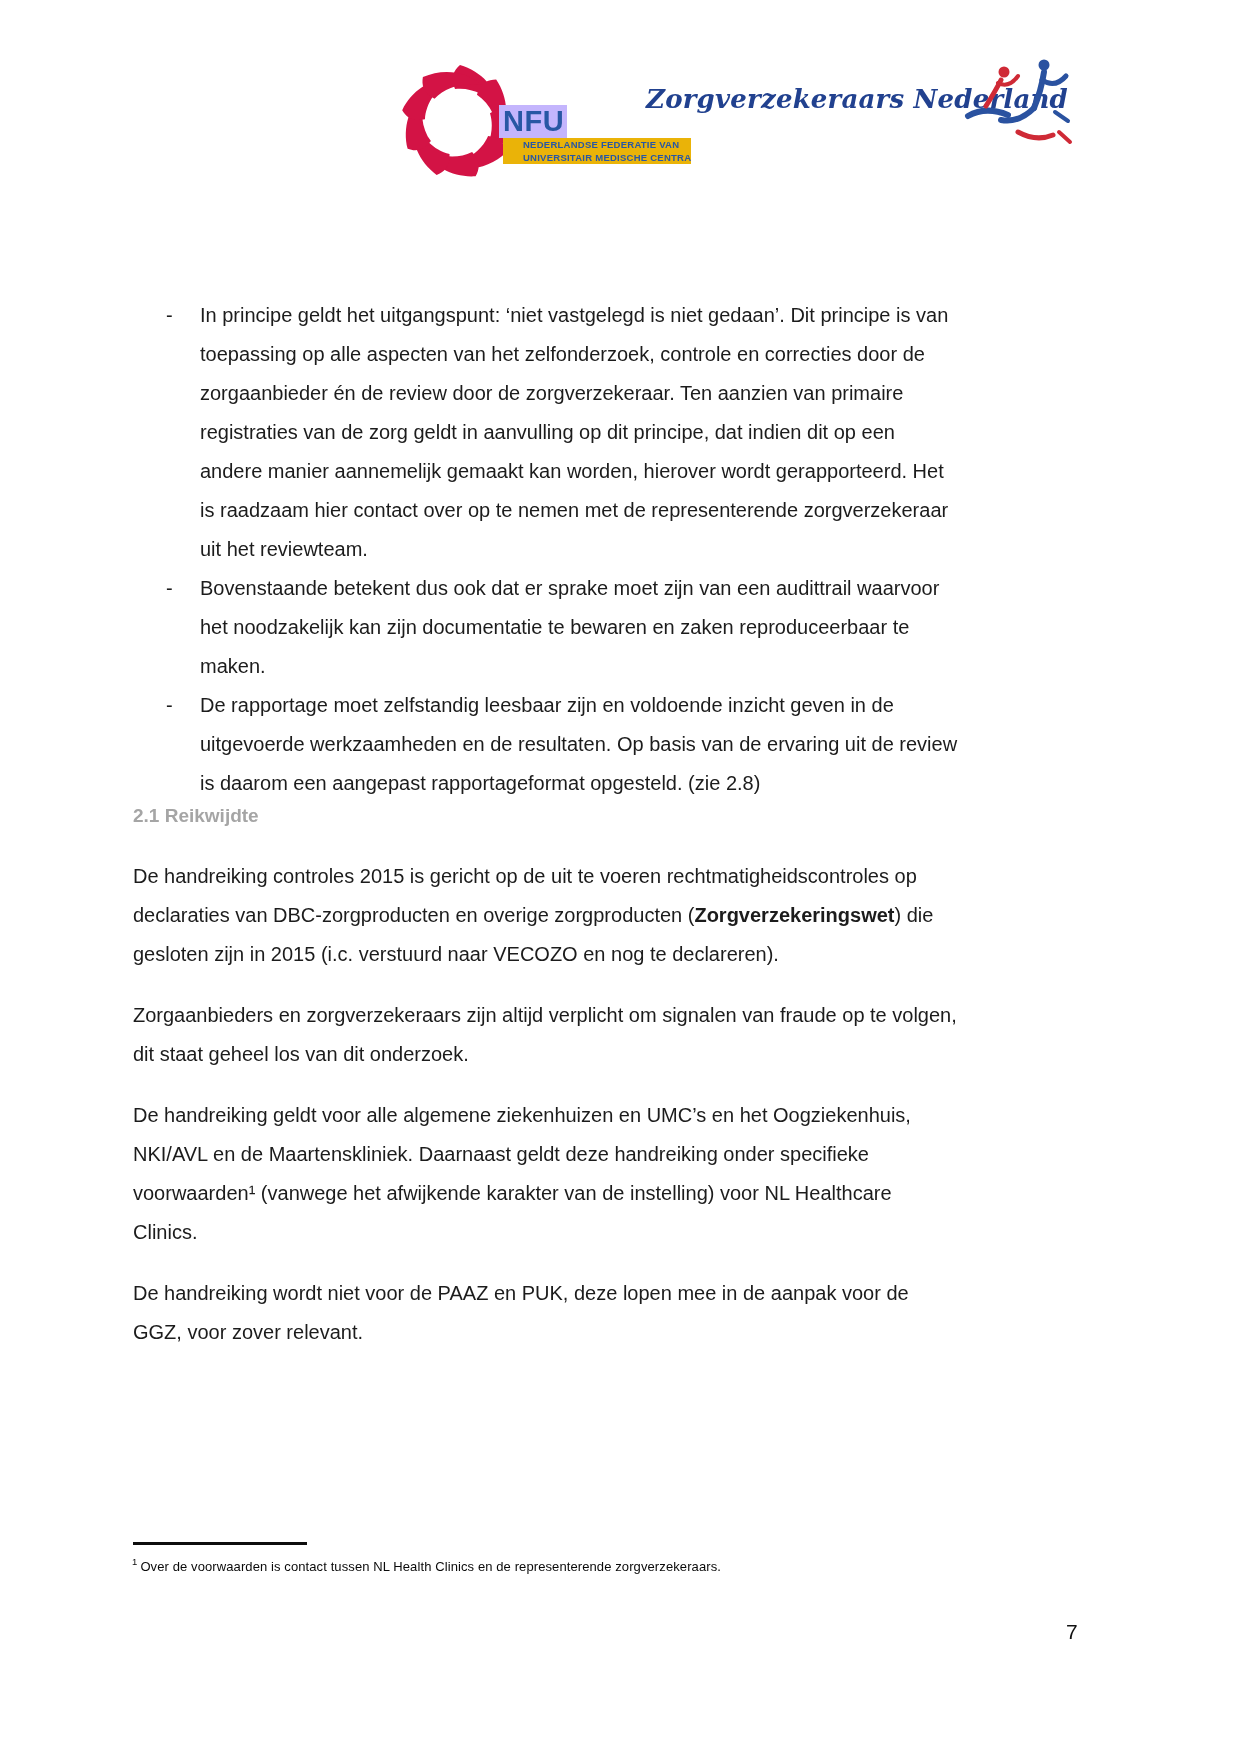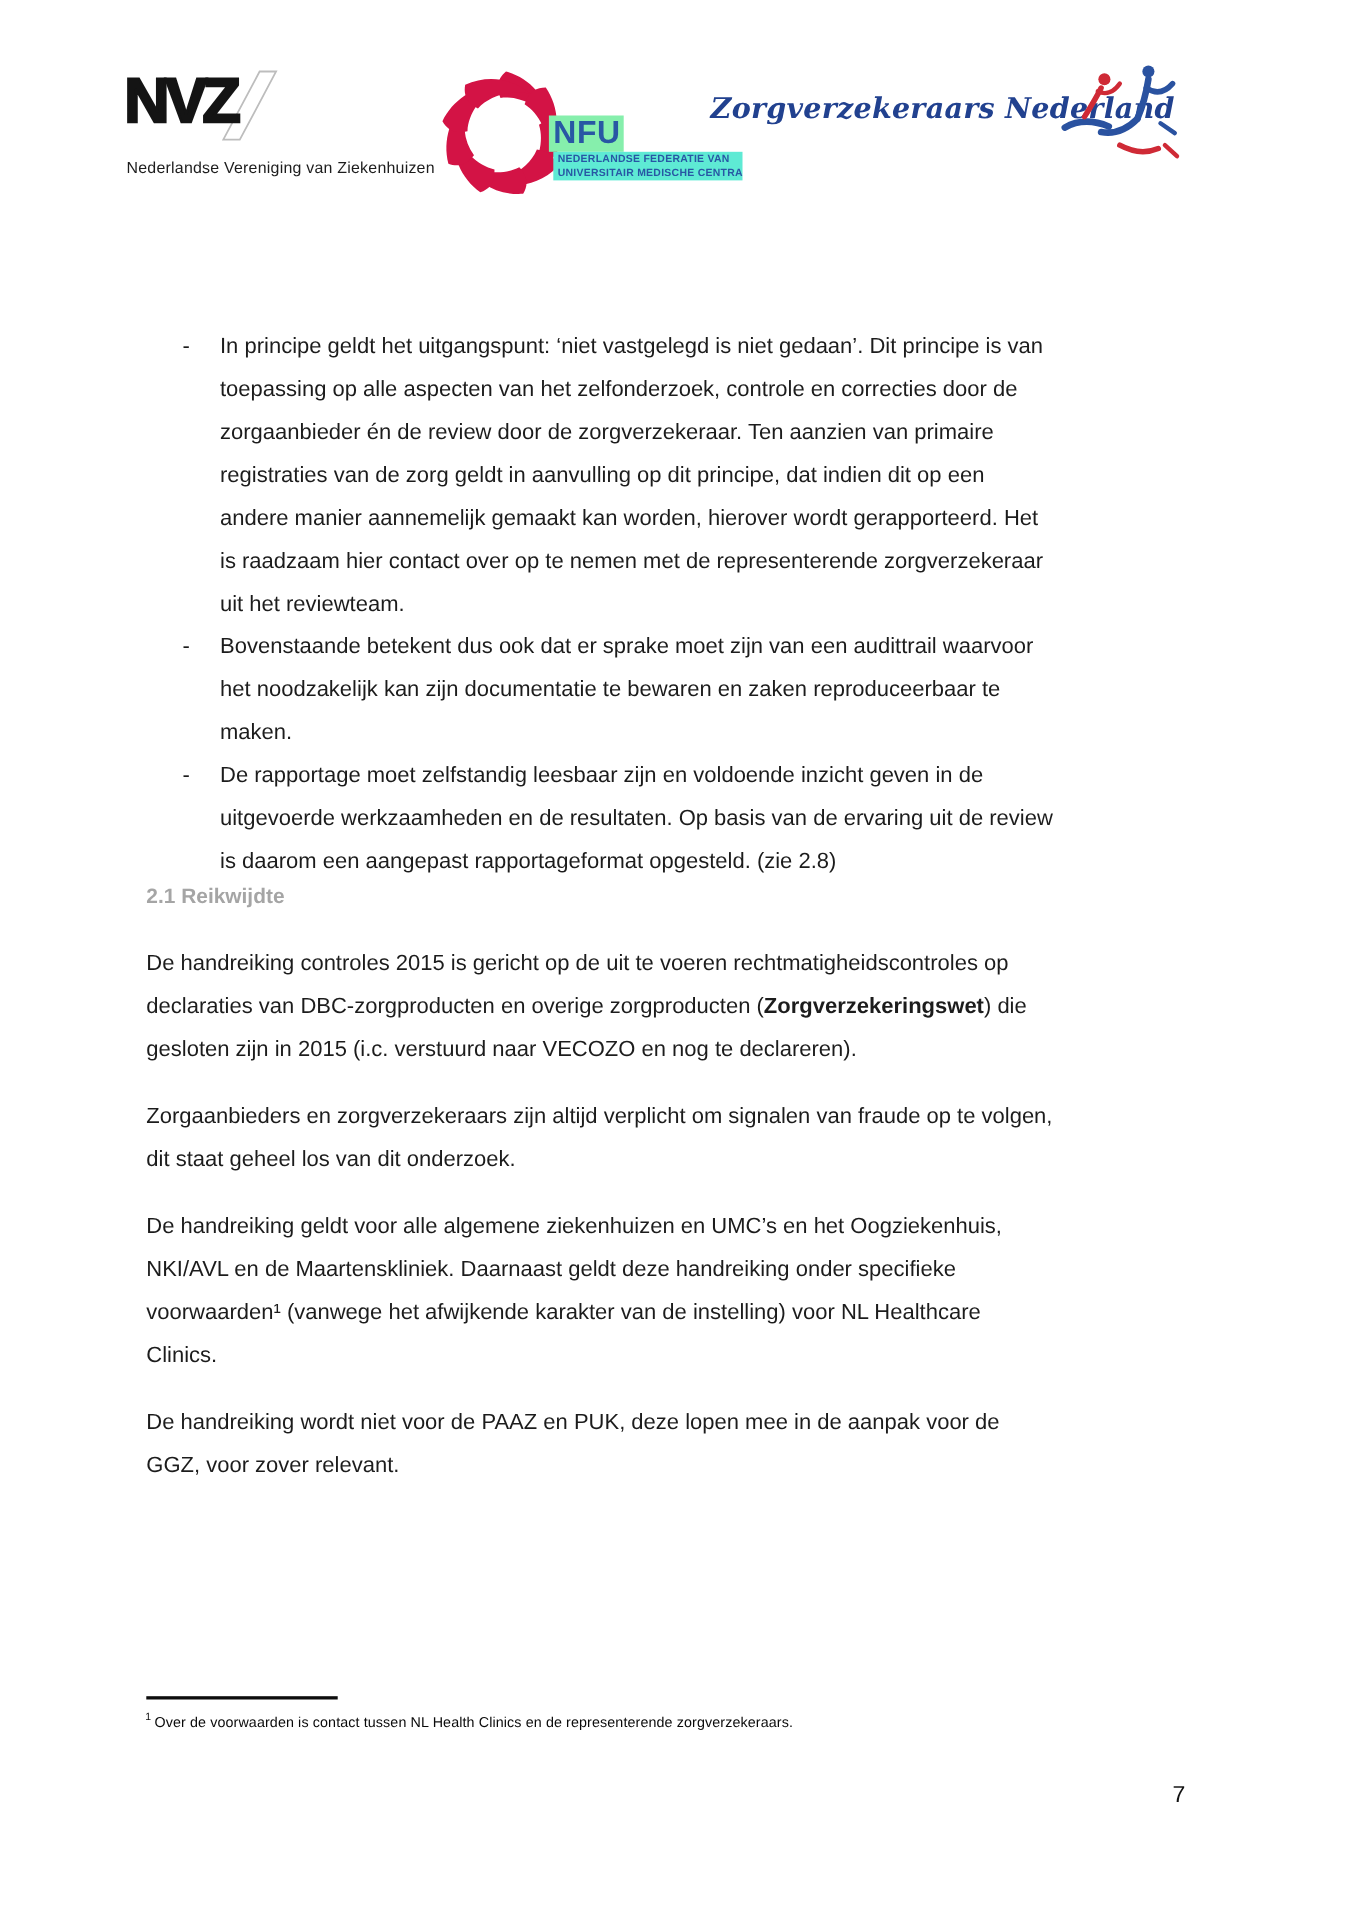--- a/index.html
+++ b/index.html
@@ -18,27 +18,27 @@
   .nvz-svg { display:block; }
   .nvz-caption {
     position:absolute; left:5px; top:90px; width:290px;
     font-size:14.5px; color:#1d1d1d; letter-spacing:0.2px;
   }
   .nfu-block { position:absolute; left:393px; top:57px; width:260px; height:135px; }
   .nfu-pinwheel { position:absolute; left:0; top:0; }
   .nfu-acronym {
     position:absolute; left:106px; top:48px;
     font-size:29px; font-weight:bold; color:#2857a4;
-    background:#86efac; padding:0 3px 0 4px; letter-spacing:0.5px;
+    background:#c4b5fd; padding:0 3px 0 4px; letter-spacing:0.5px;
   }
   .nfu-sub {
     position:absolute; left:110px; top:81px;
     font-size:9.5px; font-weight:bold; color:#2857a4;
     letter-spacing:0.25px; line-height:13px; white-space:nowrap;
-    background:#5eead4; padding-left:4px;
+    background:#eab308; padding-left:20px;
   }
   .zn-title {
     position:absolute; left:646px; top:84px;
     font-family:"DejaVu Serif", serif;
     font-style:italic; font-weight:bold;
     font-size:26px; color:#21418f; white-space:nowrap;
     letter-spacing:0.2px;
   }
   .zn-figure { position:absolute; left:960px; top:52px; }
 
@@ -72,27 +72,20 @@
   .page-number {
     position:absolute; left:1066px; top:1620px;
     font-size:21px; color:#111;
   }
 </style>
 </head>
 <body>
 
 <div class="page">
 
-  <div class="nvz-block">
-    <svg class="nvz-svg" width="290" height="90" viewBox="0 0 290 90">
-      <polygon points="126,10 141,10 108,72 93,72" fill="none" stroke="#bdbdbd" stroke-width="1.6"></polygon>
-      <text x="3" y="56" font-family="Liberation Sans, sans-serif" font-weight="bold" font-size="57" letter-spacing="-4" fill="#141414" stroke="#141414" stroke-width="2.4">NVZ</text>
-    </svg>
-    <div class="nvz-caption">Nederlandse Vereniging van Ziekenhuizen</div>
-  </div>
 
   <div class="nfu-block">
     <svg class="nfu-pinwheel" width="130" height="130" viewBox="0 0 130 130">
       <g transform="translate(65,65)" fill="#d31345">
         <g>
             <path d="M 2 -57 C 23 -51 39 -34 42 -13 C 30 -27 13 -35 -3 -33 C -8 -45 -4 -52 2 -57 Z"></path>
           </g>
         <g transform="rotate(40)">
             <path d="M 2 -57 C 23 -51 39 -34 42 -13 C 30 -27 13 -35 -3 -33 C -8 -45 -4 -52 2 -57 Z"></path>
           </g>

